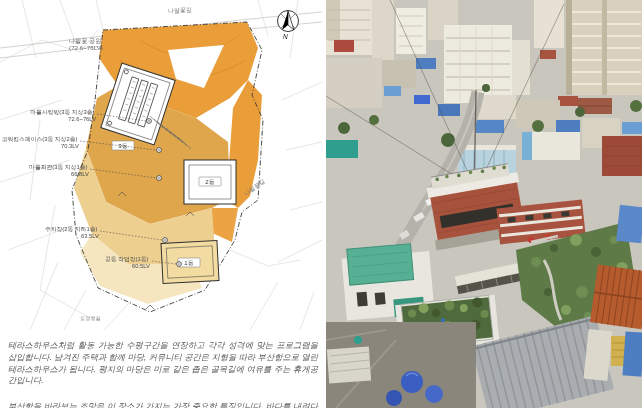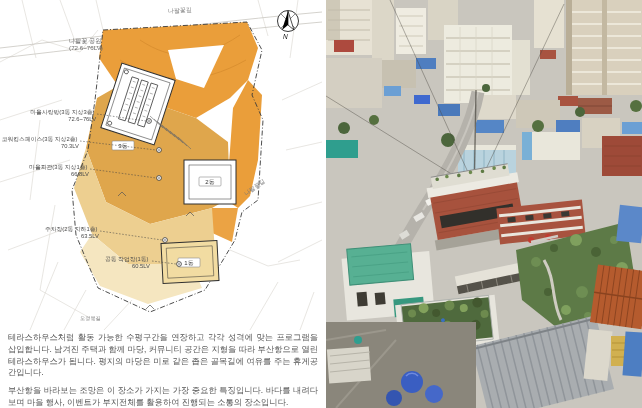--- a/index.html
+++ b/index.html
@@ -3,21 +3,21 @@
 <meta charset="utf-8">
 <style>
   html,body{margin:0;padding:0;background:#ffffff;}
   .page{position:relative;width:642px;height:408px;background:#fff;overflow:hidden;
         font-family:"Liberation Sans","DejaVu Sans",sans-serif;}
   .left-page{position:absolute;left:0;top:0;width:322px;height:408px;background:#fff;}
   .plan-svg{position:absolute;left:0;top:0;}
   .textblock{position:absolute;left:8px;top:326px;width:310px;}
   .doc-title{font-size:12.5px;font-weight:bold;color:#1a1a1a;letter-spacing:1px;
              margin:0;padding:0 0 3px 0;border-bottom:1px solid #8a8a8a;}
-  .doc-para{font-size:8.3px;line-height:1.42;color:#555;margin:6px 0 0 0;text-align:justify;}
+  .doc-para{font-size:8.3px;line-height:1.42;color:#555;margin:14px 0 0 0;text-align:justify;font-style:italic;}
   .photo-wrap{position:absolute;left:326px;top:0;width:316px;height:408px;overflow:hidden;background:#c9c6be;}
   svg text{font-family:"Liberation Sans","DejaVu Sans",sans-serif;}
 </style>
 </head>
 <body>
 
 <div class="page">
 
   <div class="left-page">
     <svg class="plan-svg" width="322" height="330" viewBox="0 0 322 330">

